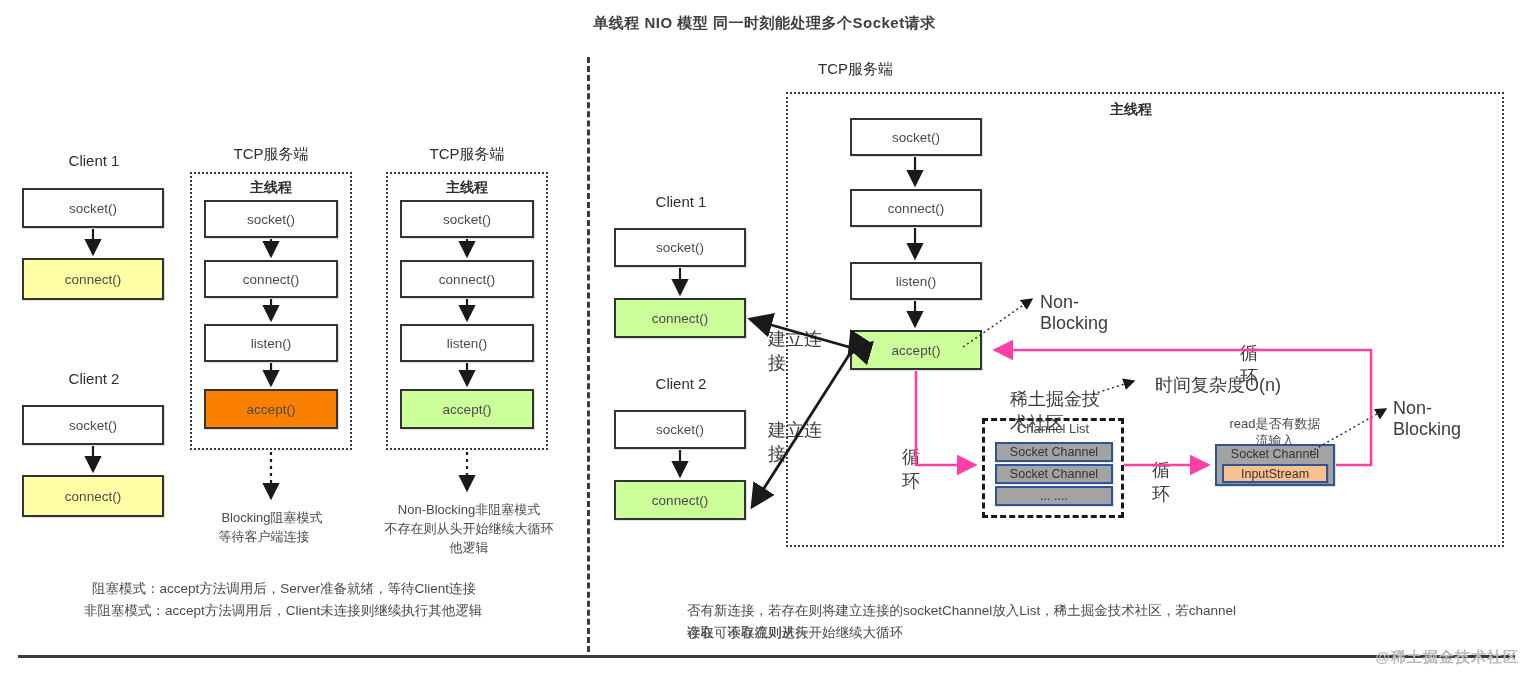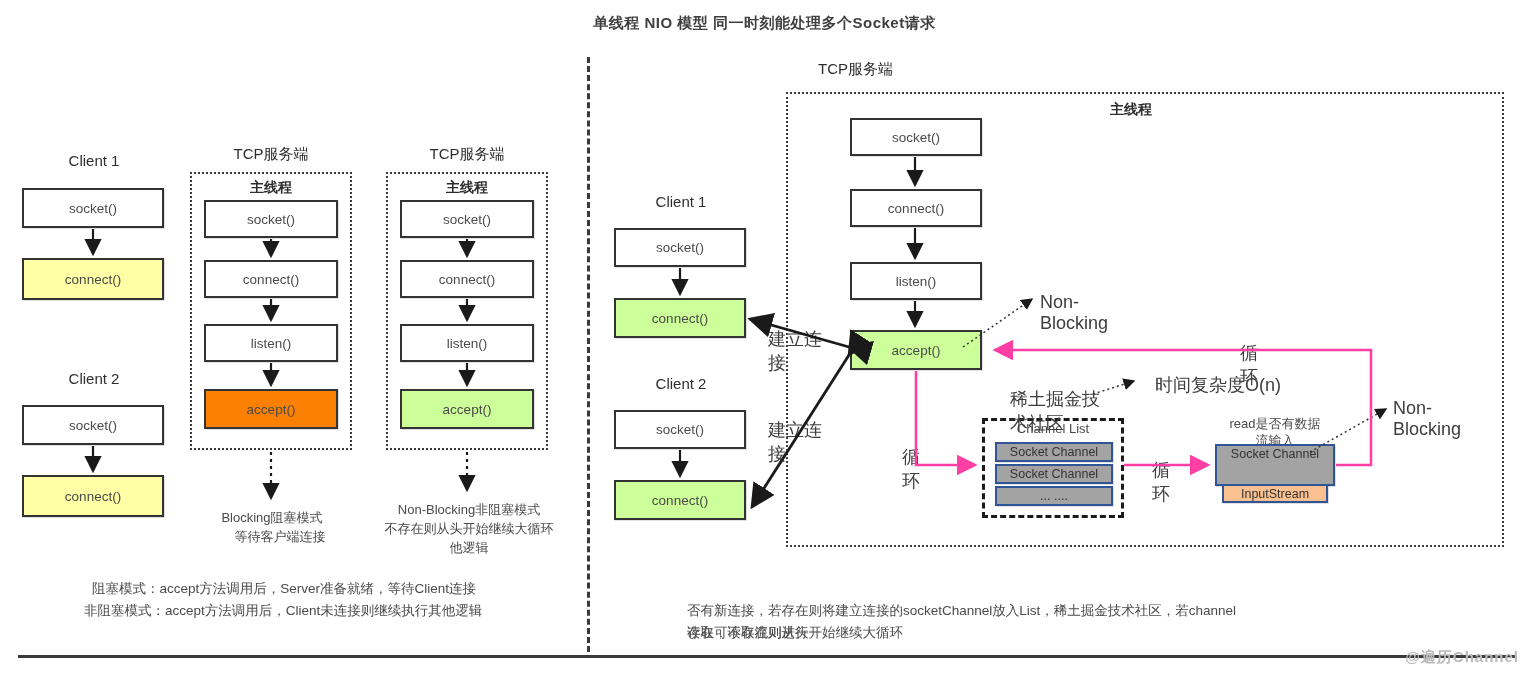--- a/index.html
+++ b/index.html
@@ -25,21 +25,21 @@
   .node{
     border:2px solid #333333;background:#ffffff;
     display:flex;align-items:center;justify-content:center;
     font-size:13.5px;color:#4a4a4a;
     box-shadow:1px 1px 0 rgba(0,0,0,.12);
   }
   .node.yellow{background:#ffffa6;}
   .node.green{background:#ccff99;}
   .node.orange{background:#fb8000;}
   .node.blue{background:#a3a3a3;border:2px solid #2f5597;color:#333;}
-  .node.peach{background:#fac08f;border:2px solid #2f5597;color:#333;margin-top:20px;}
+  .node.peach{background:#fac08f;border:2px solid #2f5597;color:#333;}
 
   
   .col-head{
     font-size:15px;font-weight:normal;color:#2e2e2e;text-align:center;
   }
   .inner-head{
     font-size:14px;font-weight:bold;color:#2e2e2e;text-align:center;
   }
 
   
@@ -68,39 +68,39 @@
 </style>
 </head>
 <body>
 
 <div id="stage">
 
   <div class="abs page-title">单线程 NIO 模型 同一时刻能处理多个Socket请求</div>
 
   <div class="abs vdivider"></div>
   <div class="abs hrule"></div>
-  <div class="abs watermark">@遍历Channel</div>
+  <div class="abs watermark">@稀土掘金技术社区</div>
 
   <div class="abs col-head" style="left:20px;top:152px;width:148px;">Client 1</div>
   <div class="abs node" style="left:22px;top:188px;width:142px;height:40px;">socket()</div>
   <div class="abs node yellow" style="left:22px;top:258px;width:142px;height:42px;">connect()</div>
 
   <div class="abs col-head" style="left:20px;top:370px;width:148px;">Client 2</div>
   <div class="abs node" style="left:22px;top:405px;width:142px;height:40px;">socket()</div>
   <div class="abs node yellow" style="left:22px;top:475px;width:142px;height:42px;">connect()</div>
 
   <div class="abs col-head" style="left:192px;top:145px;width:158px;">TCP服务端</div>
   <div class="abs dotbox" style="left:190px;top:172px;width:162px;height:278px;"></div>
   <div class="abs inner-head" style="left:190px;top:179px;width:162px;">主线程</div>
   <div class="abs node" style="left:204px;top:200px;width:134px;height:38px;">socket()</div>
   <div class="abs node" style="left:204px;top:260px;width:134px;height:38px;">connect()</div>
   <div class="abs node" style="left:204px;top:324px;width:134px;height:38px;">listen()</div>
   <div class="abs node orange" style="left:204px;top:389px;width:134px;height:40px;">accept()</div>
   <div class="abs cap" style="left:186px;top:508px;width:172px;">Blocking阻塞模式</div>
-  <div class="abs cap" style="left:194px;top:527px;width:172px;">等待客户端连接</div>
+  <div class="abs cap" style="left:178px;top:527px;width:172px;">等待客户端连接</div>
 
   <div class="abs col-head" style="left:388px;top:145px;width:158px;">TCP服务端</div>
   <div class="abs dotbox" style="left:386px;top:172px;width:162px;height:278px;"></div>
   <div class="abs inner-head" style="left:386px;top:179px;width:162px;">主线程</div>
   <div class="abs node" style="left:400px;top:200px;width:134px;height:38px;">socket()</div>
   <div class="abs node" style="left:400px;top:260px;width:134px;height:38px;">connect()</div>
   <div class="abs node" style="left:400px;top:324px;width:134px;height:38px;">listen()</div>
   <div class="abs node green" style="left:400px;top:389px;width:134px;height:40px;">accept()</div>
   <div class="abs cap" style="left:376px;top:500px;width:186px;">Non-Blocking非阻塞模式</div>
   <div class="abs cap" style="left:376px;top:519px;width:186px;">不存在则从头开始继续大循环</div>

